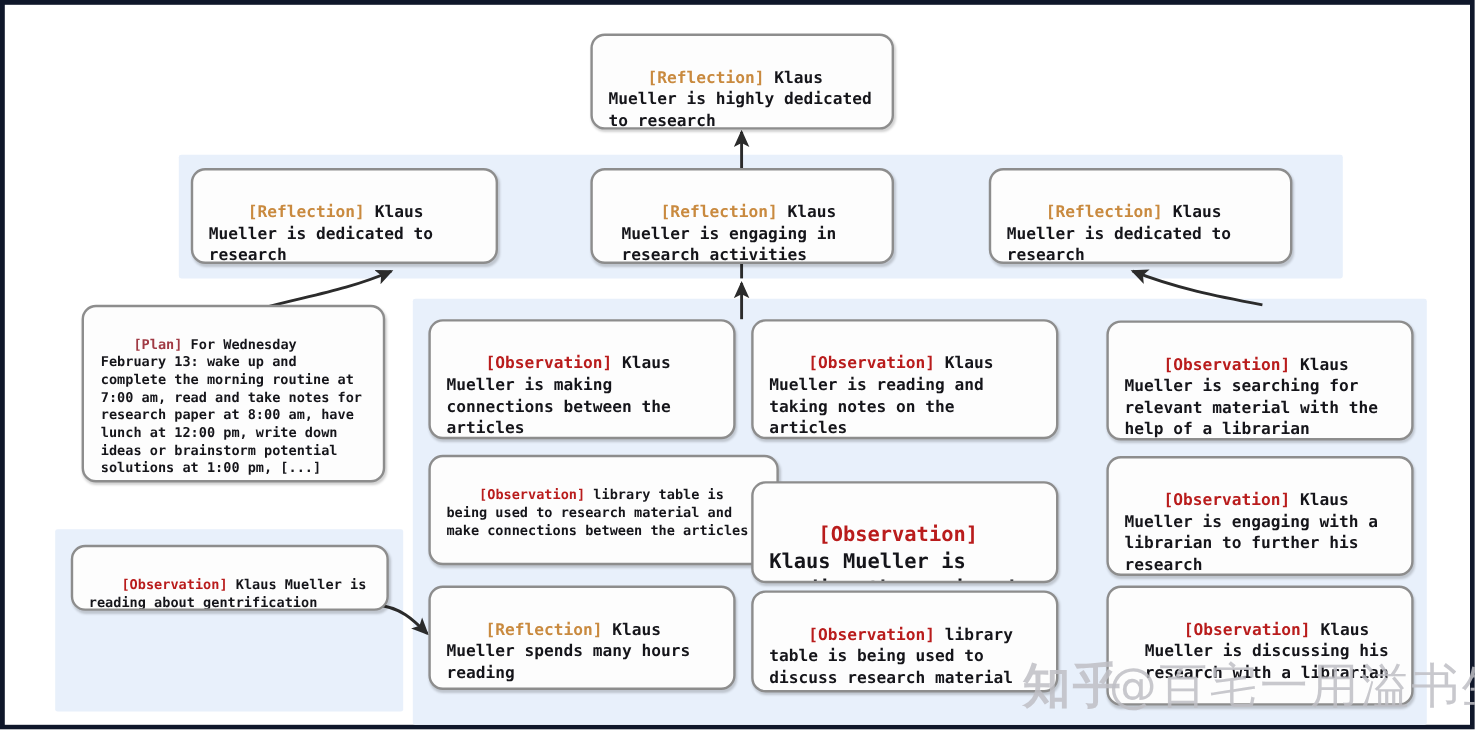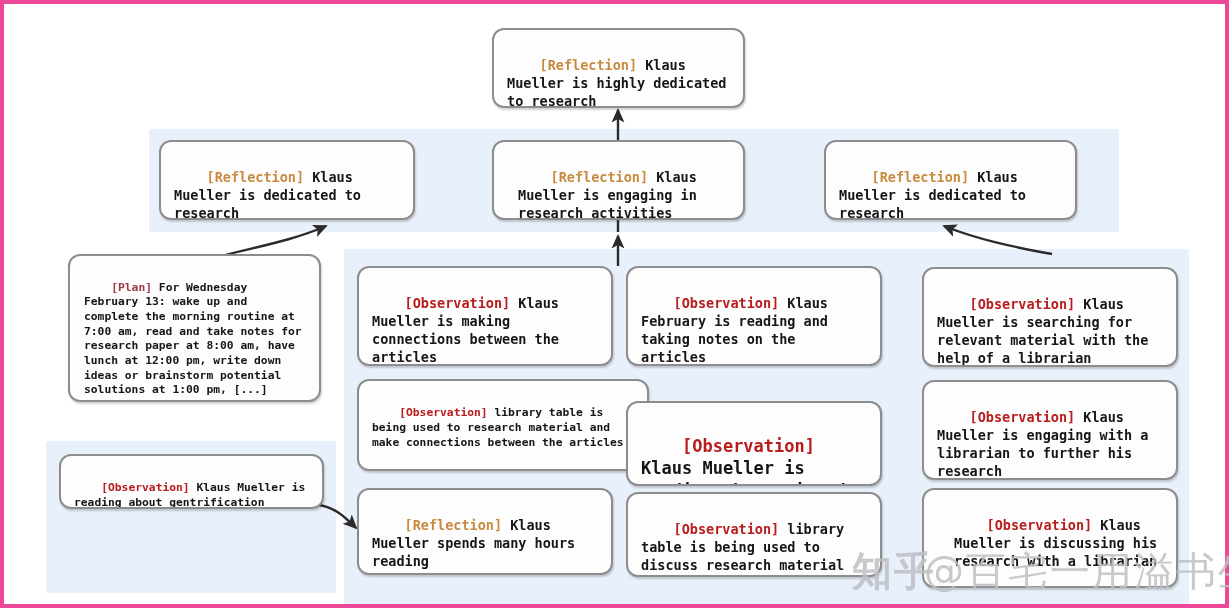--- a/index.html
+++ b/index.html
@@ -6,21 +6,21 @@
   body{
     width:1229px;height:608px;
     background:#ffffff;
     font-family:"DejaVu Sans Mono", monospace;
     overflow:hidden;
   }
   #canvas{
     position:relative;
     width:1229px;height:608px;
     box-sizing:border-box;
-    border:4px solid #ec4899;
+    border:4px solid #0f172a;
     background:#ffffff;
   }
   .panel{
     position:absolute;
     background:#e8f0fb;
     border-radius:2px;
   }
   .node{
     position:absolute;
     box-sizing:border-box;
@@ -109,21 +109,21 @@
     <span class="tag tag-observation">[Observation]</span><span class="body-text"> Klaus Mueller is making connections between the articles</span>
   </div>
   <div class="node" style="left:353px;top:375px;width:292px;height:92px;font-size:11.3px;">
     <span class="tag tag-observation">[Observation]</span><span class="body-text"> library table is being used to research material and make connections between the articles</span>
   </div>
   <div class="node" style="left:353px;top:484px;width:256px;height:87px;font-size:13.5px;">
     <span class="tag tag-reflection">[Reflection]</span><span class="body-text"> Klaus Mueller spends many hours reading</span>
   </div>
 
   <div class="node" style="left:622px;top:262px;width:256px;height:100px;font-size:13.5px;">
-    <span class="tag tag-observation">[Observation]</span><span class="body-text"> Klaus February is reading and taking notes on the articles</span>
+    <span class="tag tag-observation">[Observation]</span><span class="body-text"> Klaus Mueller is reading and taking notes on the articles</span>
   </div>
   <div class="node" style="left:622px;top:397px;width:256px;height:85px;font-size:17px;">
     <span class="tag tag-observation">[Observation]</span><span class="body-text"> Klaus Mueller is reading the assigned material</span>
   </div>
   <div class="node" style="left:622px;top:488px;width:256px;height:85px;font-size:13.5px;">
     <span class="tag tag-observation">[Observation]</span><span class="body-text"> library table is being used to discuss research material</span>
   </div>
 
   <div class="node" style="left:918px;top:263px;width:256px;height:100px;font-size:13.5px;">
     <span class="tag tag-observation">[Observation]</span><span class="body-text"> Klaus Mueller is searching for relevant material with the help of a librarian</span>

